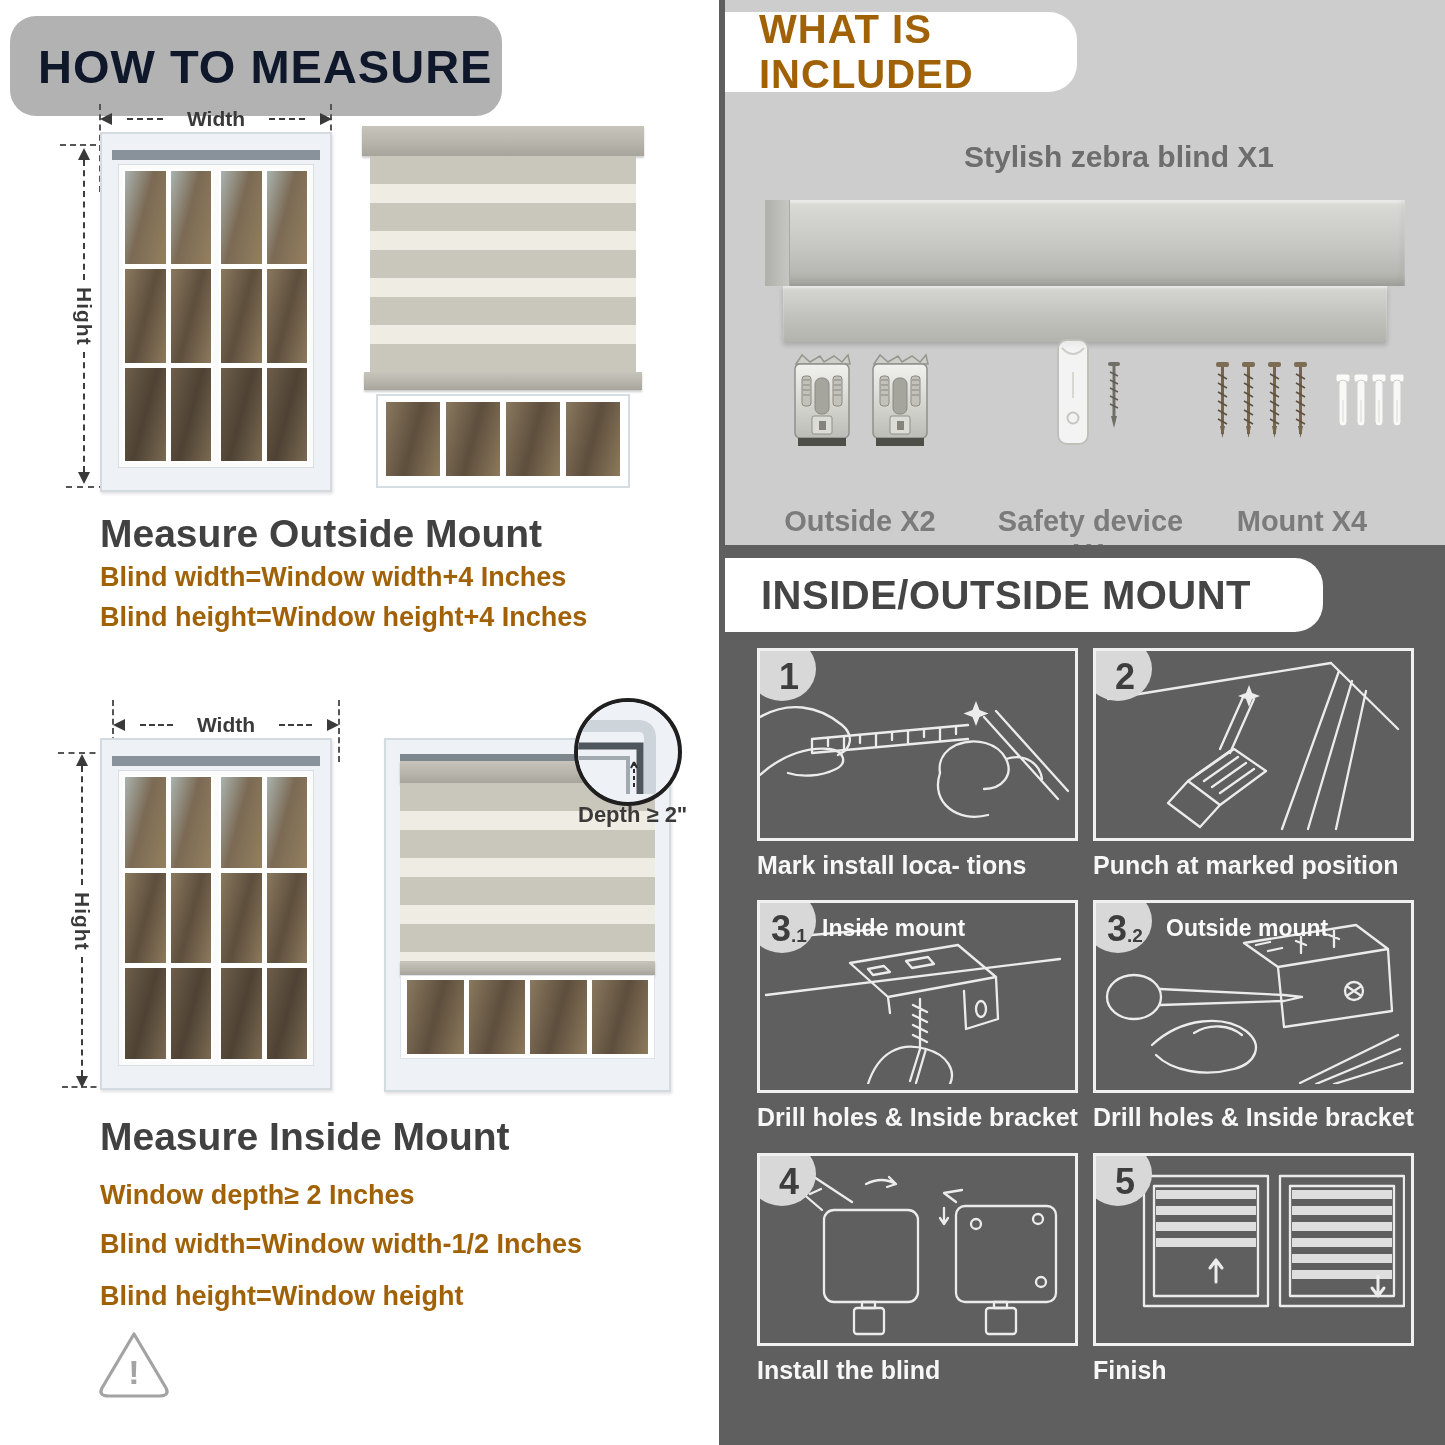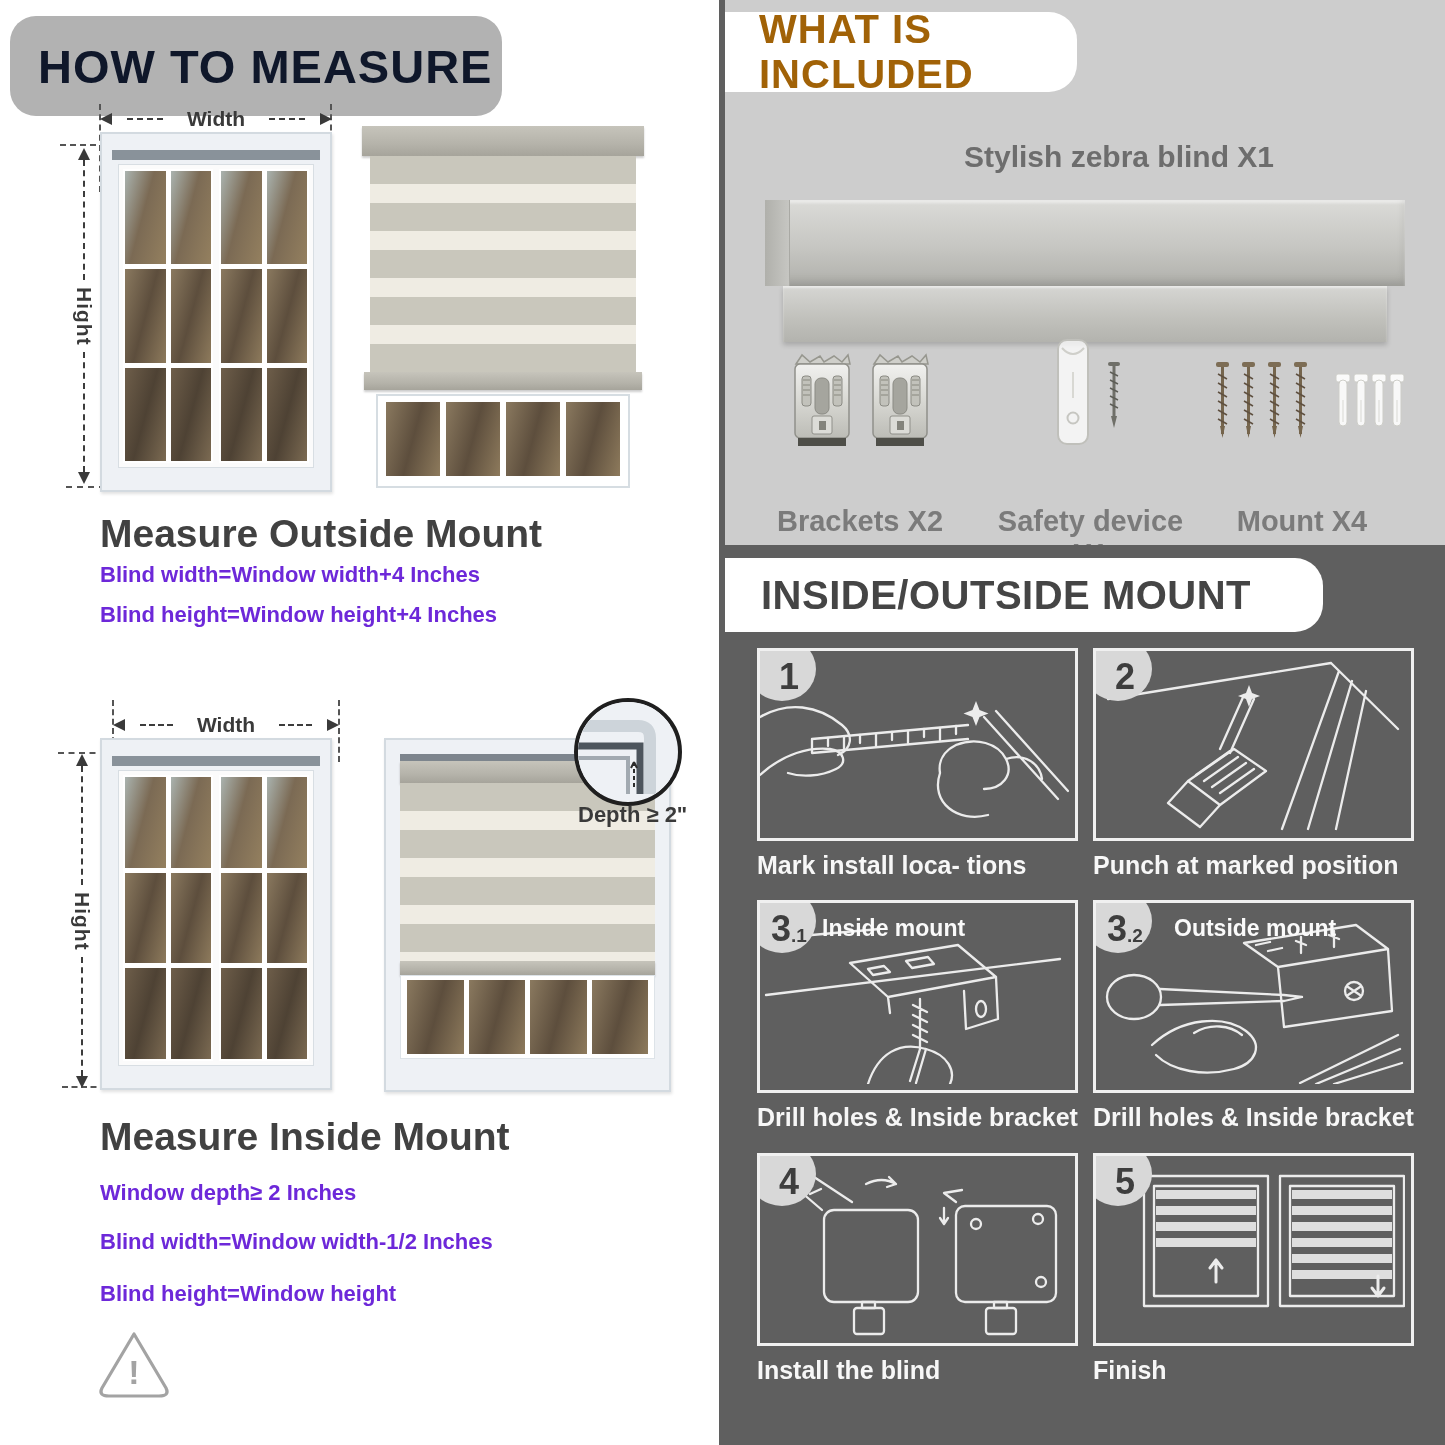--- a/index.html
+++ b/index.html
@@ -6,21 +6,21 @@
   .canvas{position:relative;width:1445px;height:1445px;background:#ffffff;
           font-family:"Liberation Sans",sans-serif;overflow:hidden;}
   .abs{position:absolute;}
 
   
   .hdr-box{left:10px;top:16px;width:492px;height:100px;background:#b2b2b2;border-radius:26px;
            display:flex;align-items:center;padding-left:28px;box-sizing:border-box;}
   .hdr-box span{font-size:47px;font-weight:bold;color:#0f172a;letter-spacing:1px;}
 
   .sec-title{font-size:39px;font-weight:bold;color:#414141;}
-  .sec-line{font-size:22px;font-weight:bold;color:#6d28d9;text-align:center;}
+  .sec-line{font-size:27px;font-weight:bold;color:#a16207;text-align:center;}
 
   
   .meas-h{display:flex;align-items:center;height:22px;gap:15px;}
   .meas-v{display:flex;flex-direction:column;align-items:center;width:24px;}
   .dash-h{flex:1;border-top:2.5px dashed #3c3c3c;height:0;}
   .dash-v{flex:1;border-left:2.5px dashed #3c3c3c;width:0;}
   .tri{width:0;height:0;}
   .tri-l{border-top:6px solid transparent;border-bottom:6px solid transparent;border-right:12px solid #3a3a3a;}
   .tri-r{border-top:6px solid transparent;border-bottom:6px solid transparent;border-left:12px solid #3a3a3a;}
   .tri-u{border-left:6px solid transparent;border-right:6px solid transparent;border-bottom:12px solid #3a3a3a;}
@@ -333,21 +333,21 @@
           <line x1="7" y1="40" x2="7" y2="62" stroke="#d8d8d3"></line>
         </g>
       <g transform="translate(178,0)">
           <rect x="0" y="14" width="14" height="8" rx="2" fill="rgba(255,255,255,.9)" stroke="#cdcdc8"></rect>
           <rect x="3" y="20" width="8" height="46" rx="4" fill="rgba(255,255,255,.85)" stroke="#cdcdc8"></rect>
           <line x1="7" y1="40" x2="7" y2="62" stroke="#d8d8d3"></line>
         </g>
     </g>
   </svg>
 
-  <div class="abs hw-label" style="left:770px;top:505px;width:180px;">Brackets X2</div>
+  <div class="abs hw-label" style="left:770px;top:505px;width:180px;">Outside X2</div>
   <div class="abs hw-label" style="left:978px;top:505px;width:225px;">Safety device X1</div>
   <div class="abs hw-label" style="left:1222px;top:505px;width:160px;">Mount X4</div>
 
   
   <div class="abs panel-bottom"></div>
 
   <div class="abs round-hdr" style="left:725px;top:558px;width:598px;height:74px;padding-left:36px;">
     <span class="hdr2-text">INSIDE/OUTSIDE MOUNT</span>
   </div>
 
@@ -400,21 +400,21 @@
     </svg>
   </div>
   <div class="caption" style="left:757px;top:1103px;">Drill holes &amp; Inside bracket</div>
 
   
   <div class="tile" style="left:1093px;top:900px;">
     <div class="badge">
       <span class="num">3</span>
       <span class="sub">.2</span>
     </div>
-    <div class="tile-label" style="left:70px;margin-left:8px;">Outside mount</div>
+    <div class="tile-label" style="left:70px;">Outside mount</div>
     <svg width="309" height="181" viewBox="0 0 309 181" fill="none" stroke="#ececec" stroke-width="2.3" stroke-linecap="round" stroke-linejoin="round">
       <path d="M148,40 L260,22 L292,46 L182,64 Z M182,64 L292,46 L296,108 L188,124 Z"></path>
       <path d="M205,34 v16 M200,38 l10,4 M238,28 v16 M233,32 l10,4 M160,42 l14,-3 M172,48 l14,-3"></path>
       <circle cx="258" cy="88" r="9"></circle>
       <path d="M252,84 l12,8 M252,92 l12,-8"></path>
       <ellipse cx="38" cy="94" rx="27" ry="22"></ellipse>
       <path d="M64,86 L188,92 M64,102 L188,98 M188,92 L206,94 L188,98"></path>
       <path d="M56,142 C86,114 128,112 150,128 C168,142 160,160 138,166 C108,174 76,168 60,152 M98,130 C114,120 134,122 146,132"></path>
       <path d="M204,180 L302,132 M220,181 L304,146 M238,181 L306,160"></path>
     </svg>

